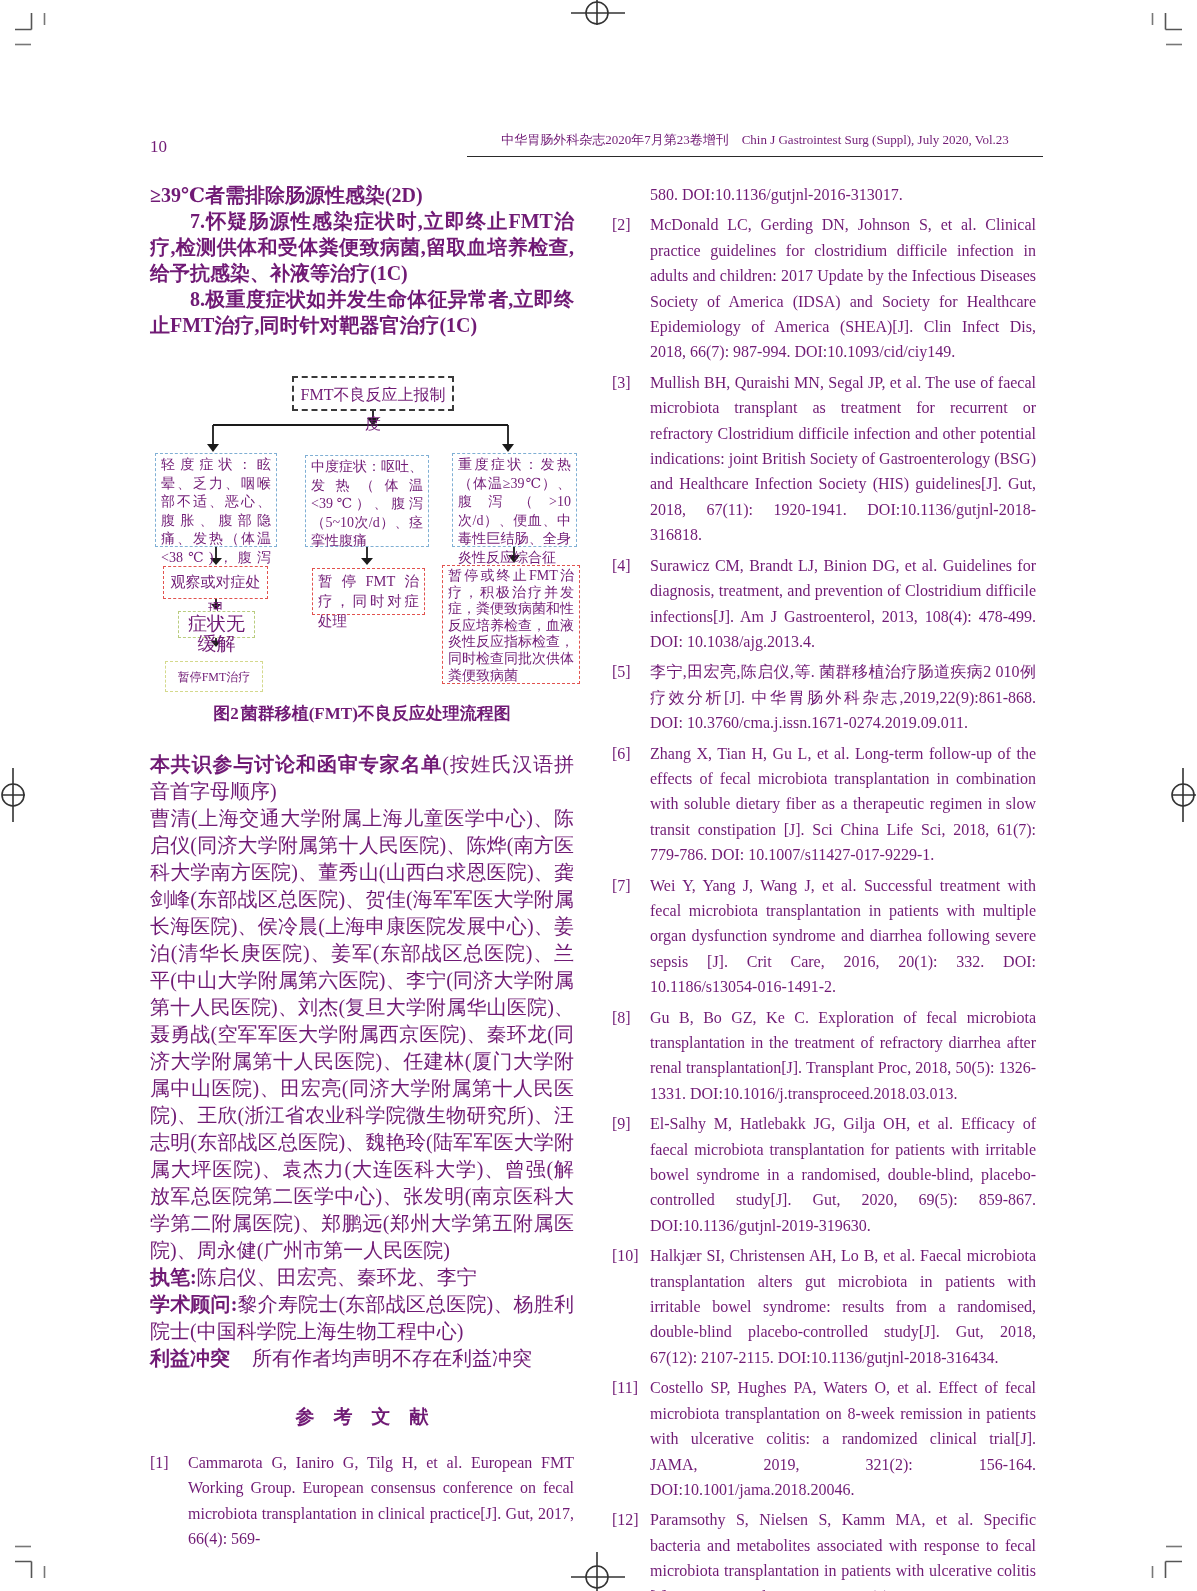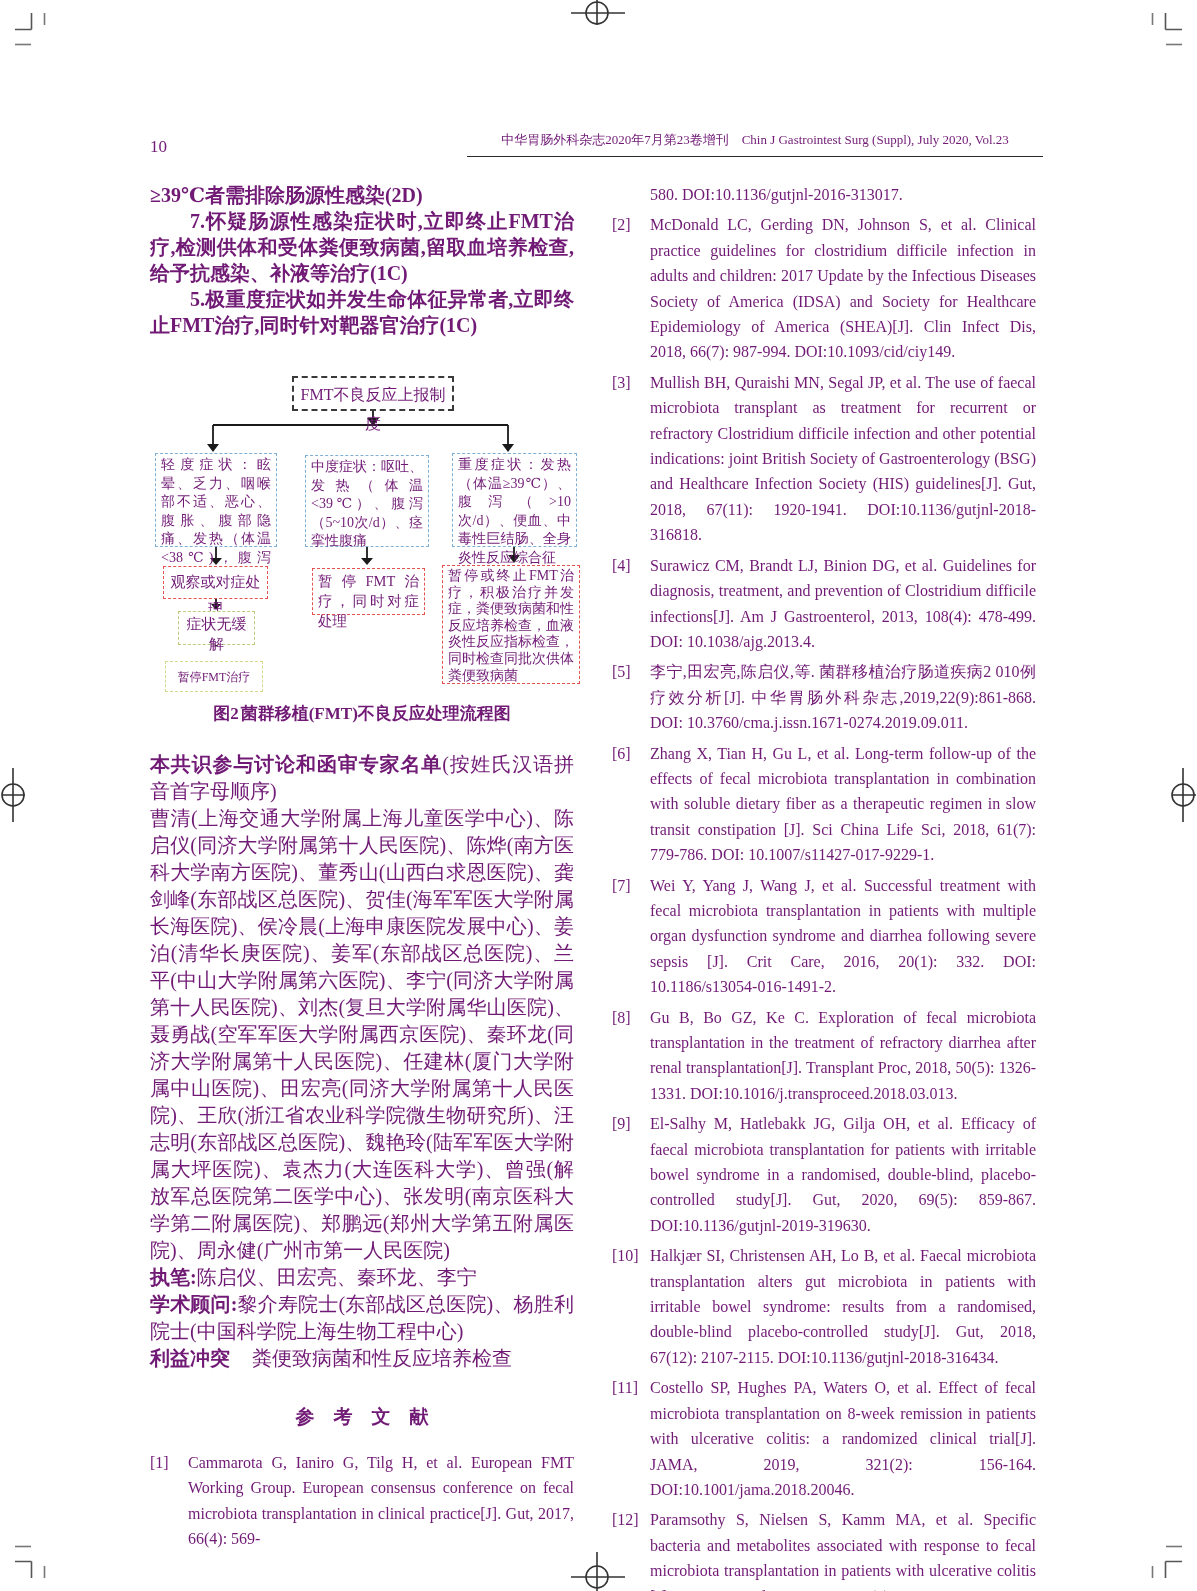--- a/index.html
+++ b/index.html
@@ -96,21 +96,21 @@
     </g>
   </svg>
 
   <div class="page-num">10</div>
   <div class="journal-header">中华胃肠外科杂志2020年7月第23卷增刊　Chin J Gastrointest Surg (Suppl), July 2020, Vol.23</div>
 
   <div class="col col-left">
 
     <p class="rec">≥39℃者需排除肠源性感染(2D)</p>
     <p class="rec indent">7.怀疑肠源性感染症状时,立即终止FMT治疗,检测供体和受体粪便致病菌,留取血培养检查,给予抗感染、补液等治疗(1C)</p>
-    <p class="rec indent">5.极重度症状如并发生命体征异常者,立即终止FMT治疗,同时针对靶器官治疗(1C)</p>
+    <p class="rec indent">8.极重度症状如并发生命体征异常者,立即终止FMT治疗,同时针对靶器官治疗(1C)</p>
 
     <div class="figure">
       <svg class="arrows" width="430" height="330">
         <g stroke="#1a1a1a" stroke-width="1.8" fill="#1a1a1a">
           <line x1="223" y1="43" x2="223" y2="50"></line>
           <polygon points="217,50 229,50 223,58" stroke="none"></polygon>
           <line x1="63" y1="57" x2="358" y2="57"></line>
           <line x1="63" y1="57" x2="63" y2="76"></line>
           <polygon points="57,76 69,76 63,84" stroke="none"></polygon>
           <line x1="358" y1="57" x2="358" y2="76"></line>
@@ -128,21 +128,21 @@
         </g>
       </svg>
 
       <div class="fbox ctr b-root" style="left:142px;top:8px;width:162px;height:35px;font-size:16px;line-height:29px;">FMT不良反应上报制度</div>
 
       <div class="fbox b-blue" style="left:5px;top:85px;width:122px;height:94px;">轻度症状：眩晕、乏力、咽喉部不适、恶心、腹胀、腹部隐痛、发热（体温&lt;38℃)，腹泻（&lt;5次/d）</div>
       <div class="fbox b-blue" style="left:155px;top:87px;width:124px;height:92px;">中度症状：呕吐、发热（体温&lt;39℃）、腹泻（5~10次/d）、痉挛性腹痛</div>
       <div class="fbox b-blue" style="left:302px;top:85px;width:125px;height:94px;">重度症状：发热（体温≥39℃）、腹泻（&gt;10次/d）、便血、中毒性巨结肠、全身炎性反应综合征</div>
 
       <div class="fbox ctr b-red" style="left:13px;top:198px;width:105px;height:33px;font-size:15px;line-height:27px;">观察或对症处理</div>
-      <div class="fbox ctr b-ygreen" style="left:28px;top:243px;width:77px;height:34px;font-size:15px;line-height:20px;">症状无缓解</div>
+      <div class="fbox ctr b-ygreen" style="left:28px;top:243px;width:77px;height:27px;font-size:19px;line-height:20px;">症状无缓解</div>
       <div class="fbox ctr b-yellow" style="left:15px;top:293px;width:98px;height:31px;font-size:12px;line-height:26px;">暂停FMT治疗</div>
 
       <div class="fbox b-red" style="left:162px;top:200px;width:113px;height:47px;font-size:14.5px;line-height:20px;">暂停FMT治疗，同时对症处理</div>
 
       <div class="fbox b-red" style="left:292px;top:197px;width:138px;height:119px;font-size:14px;line-height:16.6px;">暂停或终止FMT治疗，积极治疗并发症，粪便致病菌和性反应培养检查，血液炎性反应指标检查，同时检查同批次供体粪便致病菌</div>
     </div>
 
     <div class="caption">
       <span class="cap-label">图2</span><span>菌群移植(FMT)不良反应处理流程图</span>
     </div>
@@ -152,21 +152,21 @@
     </div>
     <div class="experts-list">曹清(上海交通大学附属上海儿童医学中心)、陈启仪(同济大学附属第十人民医院)、陈烨(南方医科大学南方医院)、董秀山(山西白求恩医院)、龚剑峰(东部战区总医院)、贺佳(海军军医大学附属长海医院)、侯冷晨(上海申康医院发展中心)、姜泊(清华长庚医院)、姜军(东部战区总医院)、兰平(中山大学附属第六医院)、李宁(同济大学附属第十人民医院)、刘杰(复旦大学附属华山医院)、聂勇战(空军军医大学附属西京医院)、秦环龙(同济大学附属第十人民医院)、任建林(厦门大学附属中山医院)、田宏亮(同济大学附属第十人民医院)、王欣(浙江省农业科学院微生物研究所)、汪志明(东部战区总医院)、魏艳玲(陆军军医大学附属大坪医院)、袁杰力(大连医科大学)、曾强(解放军总医院第二医学中心)、张发明(南京医科大学第二附属医院)、郑鹏远(郑州大学第五附属医院)、周永健(广州市第一人民医院)</div>
 
     <p class="labelled">
       <b>执笔:</b><span>陈启仪、田宏亮、秦环龙、李宁</span>
     </p>
     <p class="labelled">
       <b>学术顾问:</b><span>黎介寿院士(东部战区总医院)、杨胜利院士(中国科学院上海生物工程中心)</span>
     </p>
     <p class="labelled">
-      <b>利益冲突</b><span class="coi-gap"></span><span>粪便致病菌和性反应培养检查</span>
+      <b>利益冲突</b><span class="coi-gap"></span><span>所有作者均声明不存在利益冲突</span>
     </p>
 
     <h3 class="ref-title">参　考　文　献</h3>
 
     <div class="ref">
       <span class="num">[1]</span><span>Cammarota G, Ianiro G, Tilg H, et al. European FMT Working Group. European consensus conference on fecal microbiota transplantation in clinical practice[J]. Gut, 2017, 66(4): 569-</span>
     </div>
   </div>
 
   <div class="col col-right">

